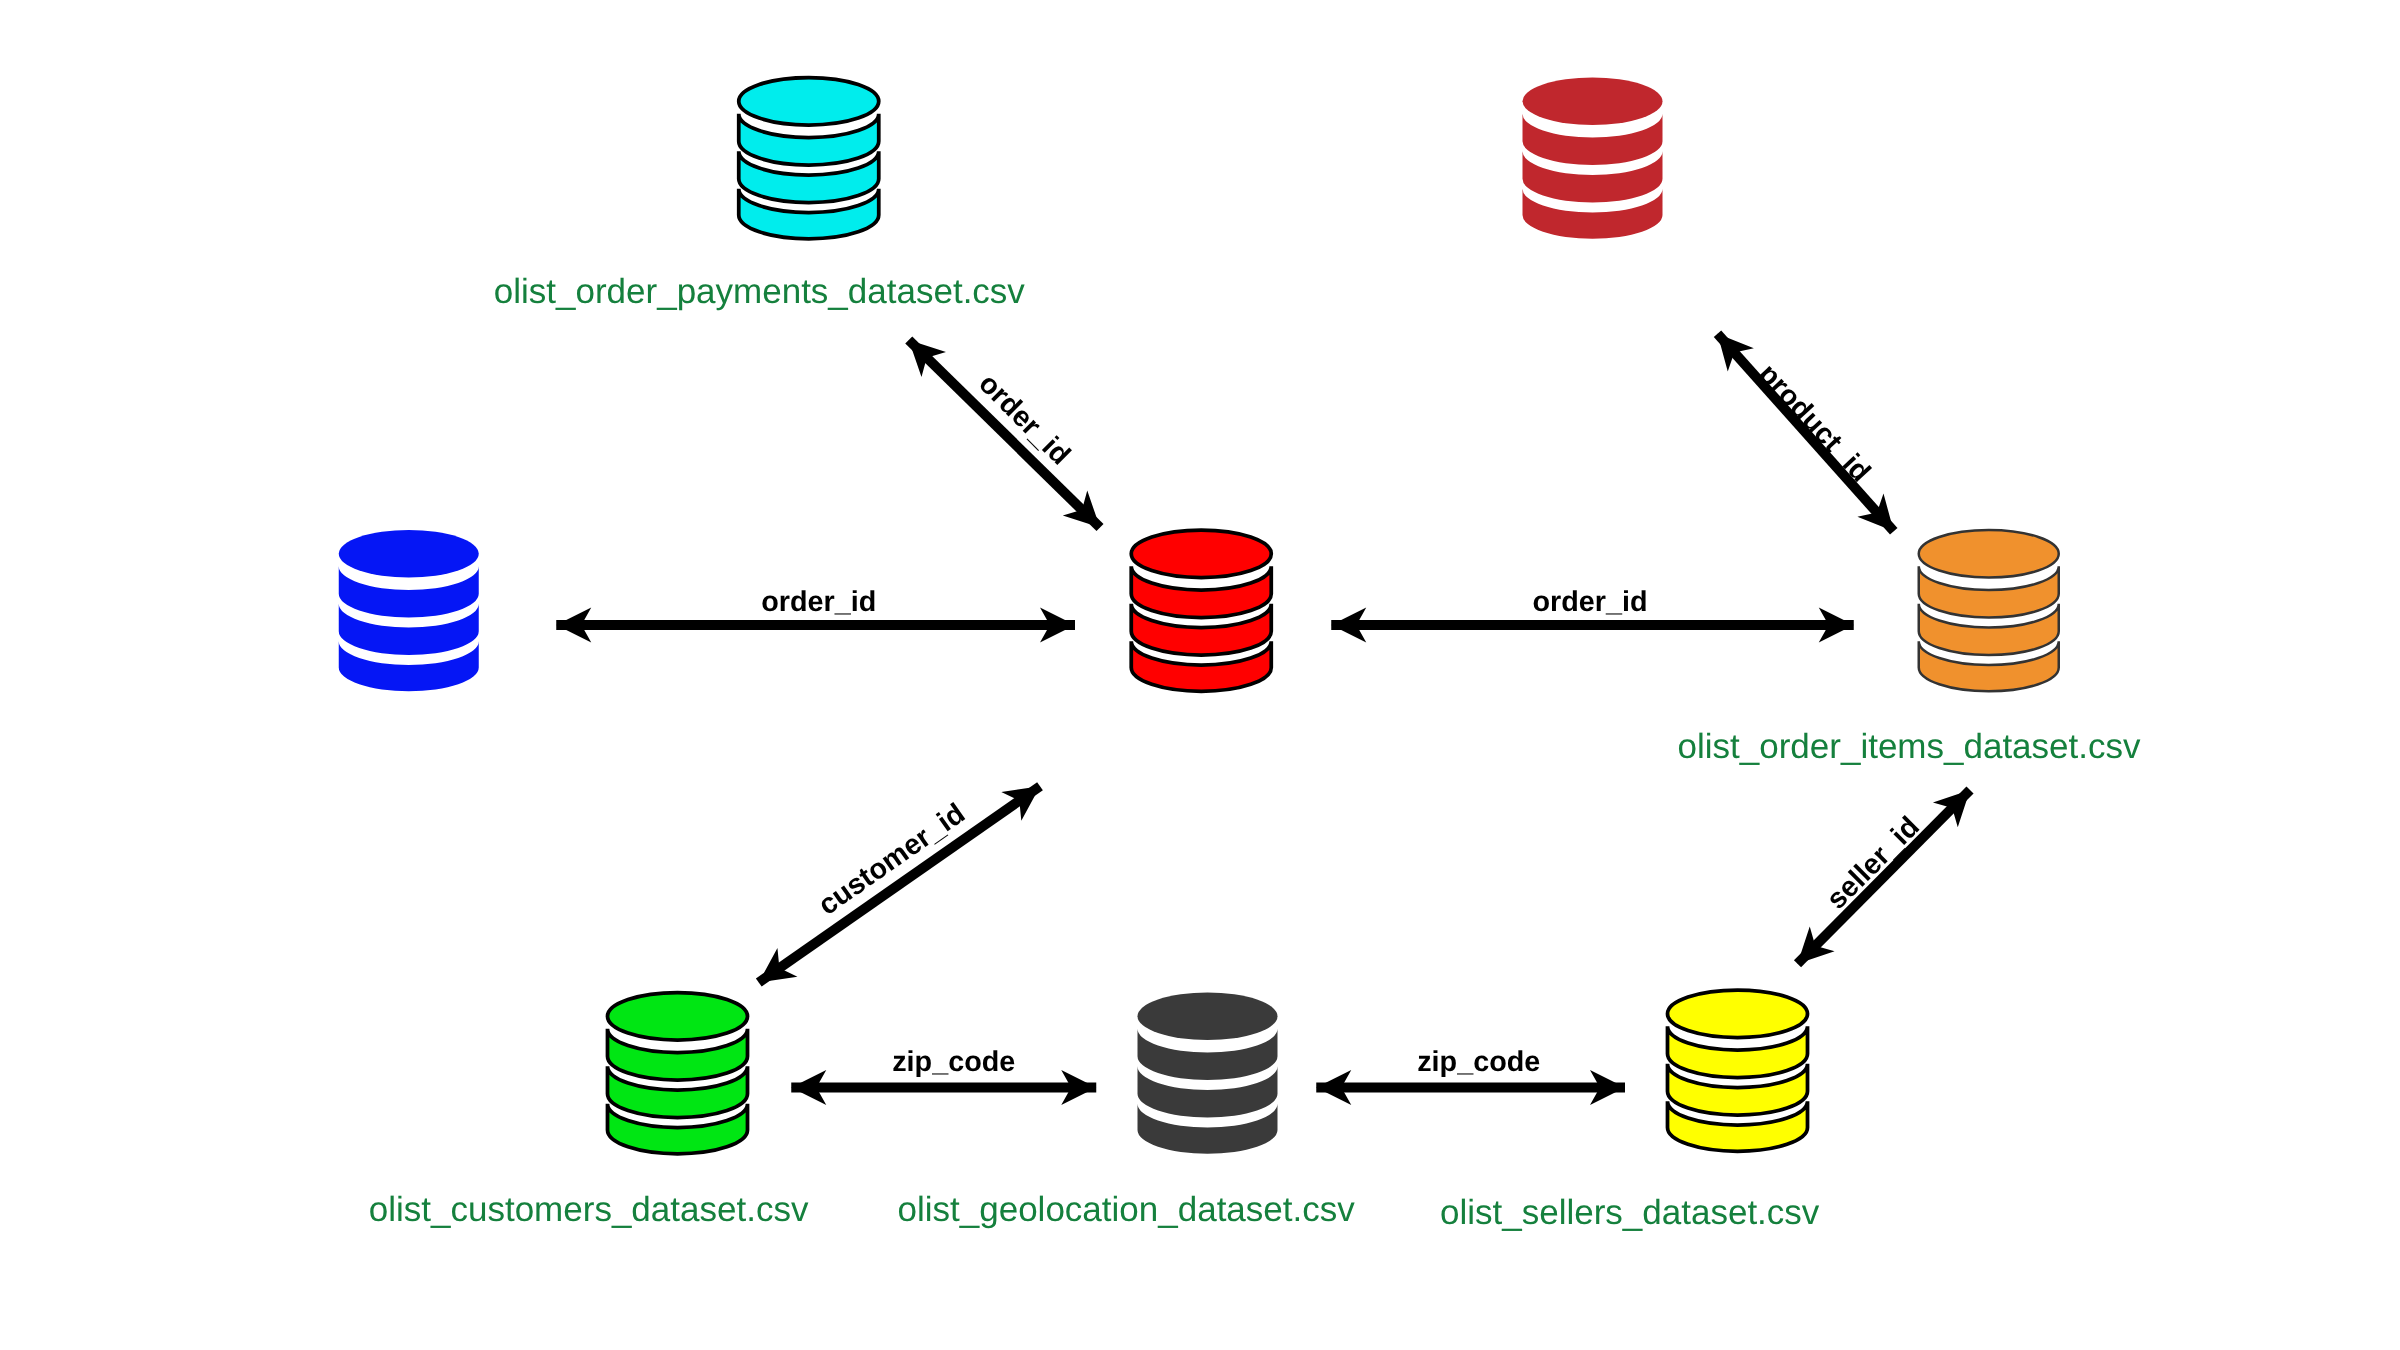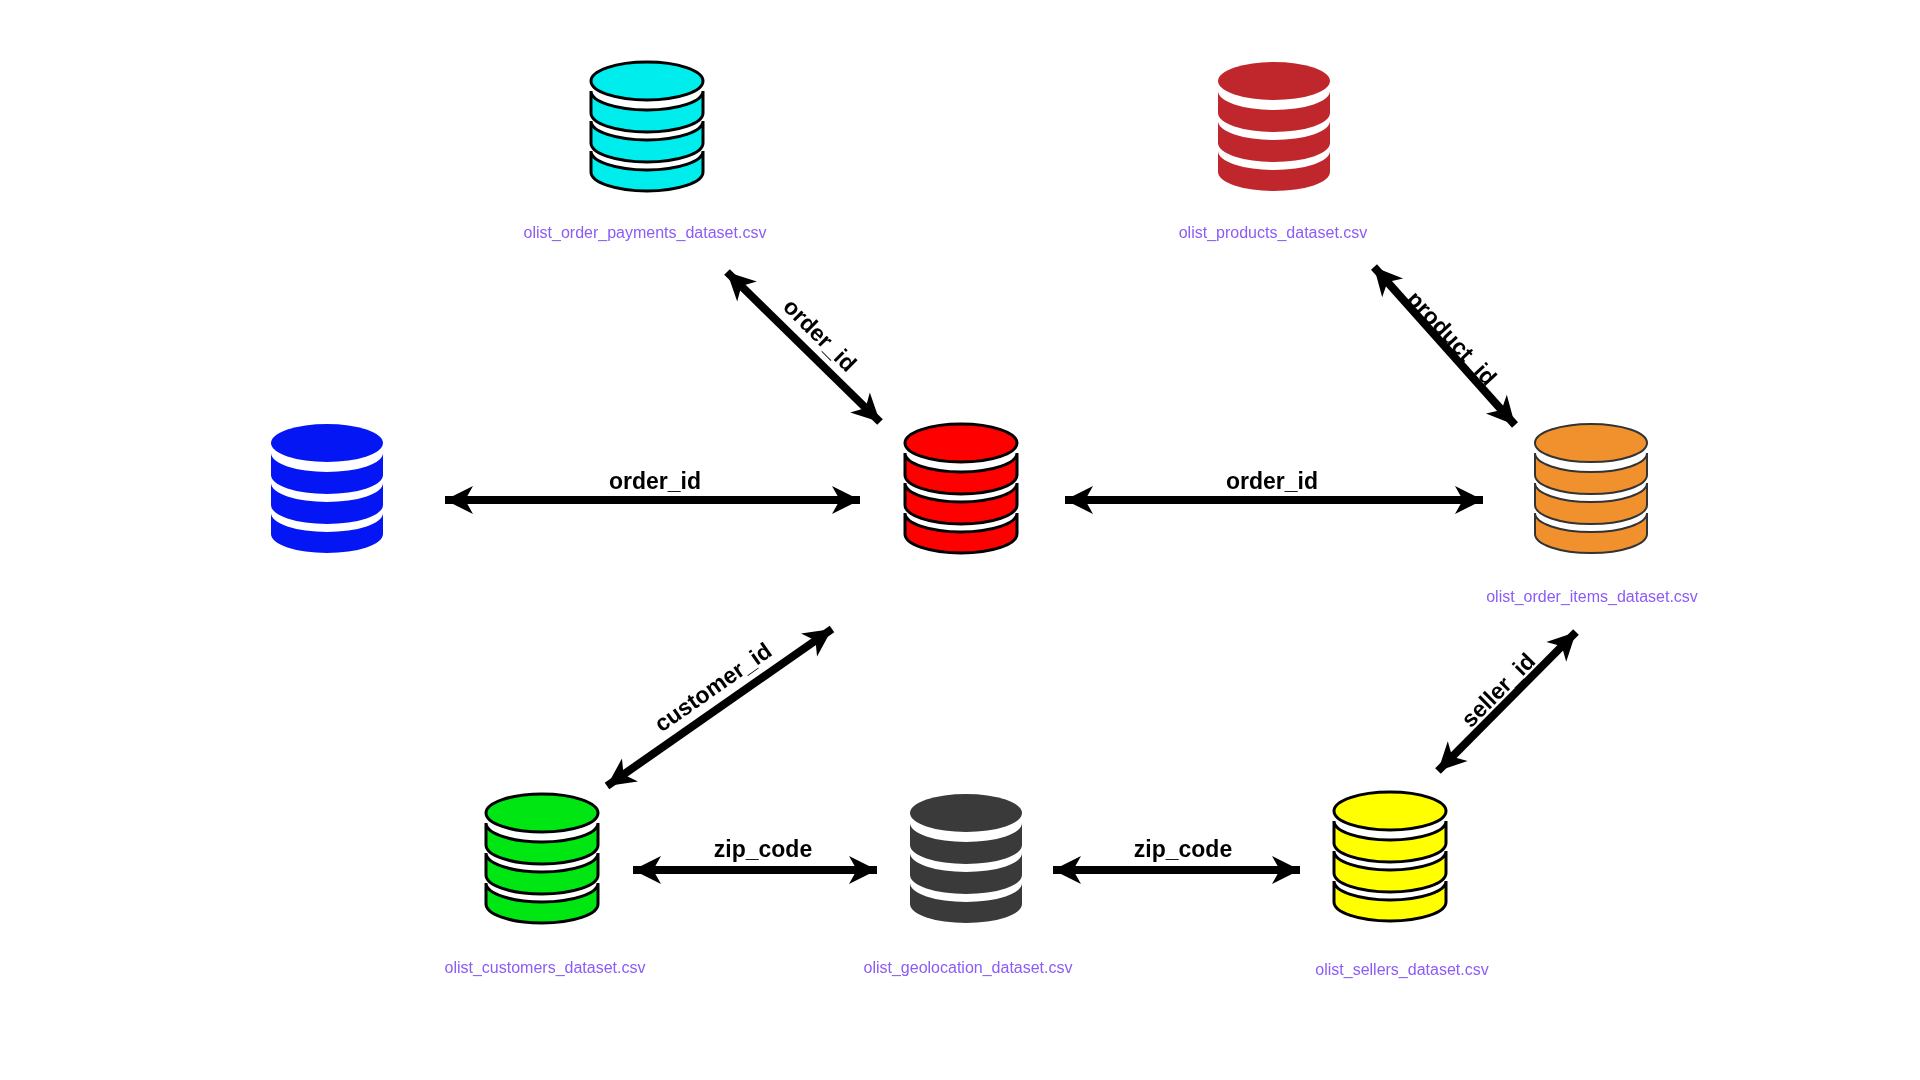--- a/index.html
+++ b/index.html
@@ -3,22 +3,22 @@
 <meta charset="utf-8">
 <style>
   * { margin: 0; padding: 0; box-sizing: border-box; }
   html, body { width: 1920px; height: 1080px; background: #ffffff; overflow: hidden; }
   body { font-family: "Liberation Sans", sans-serif; color: #141414; }
   .canvas { position: relative; width: 1920px; height: 1080px; background: #ffffff; }
   .arrow-layer { position: absolute; left: 0; top: 0; width: 1920px; height: 1080px; pointer-events: none; }
   .db-node { position: absolute; width: 120px; height: 135px; }
   .db-node svg { width: 120px; height: 135px; display: block; }
   .db-label {
-    position: absolute; width: 500px; text-align: center;
-    font-size: 16px; line-height: 30px; color: #8b5cf6; white-space: nowrap;
+    position: absolute; width: 500px; 
+    font-size: 28px; line-height: 30px; color: #15803d; white-space: nowrap;
   }
   .rel-label {
     position: absolute; width: 200px; height: 30px; text-align: center;
     font-size: 23px; line-height: 30px; font-weight: bold; color: #000000; white-space: nowrap;
   }
   .rot45  { transform: rotate(45deg); }
   .rot47  { transform: rotate(47deg); }
   .rotm35 { transform: rotate(-35deg); }
   .rotm45 { transform: rotate(-45deg); }
 </style>
@@ -127,21 +127,20 @@
       <g stroke-width="3" fill="#FFFF00" stroke="#000000">
         <path d="M4 91 A56 19 0 0 0 116 91 L116 112 A56 19 0 0 1 4 112 Z"></path>
         <path d="M4 61 A56 19 0 0 0 116 61 L116 83 A56 19 0 0 1 4 83 Z"></path>
         <path d="M4 31 A56 19 0 0 0 116 31 L116 53 A56 19 0 0 1 4 53 Z"></path>
         <ellipse cx="60" cy="21" rx="56" ry="19"></ellipse>
       </g>
     </svg>
   </div>
 
   <div class="db-label" style="left:395px;top:218px">olist_order_payments_dataset.csv</div>
-  <div class="db-label" style="left:1023px;top:218px">olist_products_dataset.csv</div>
   <div class="db-label" style="left:1342px;top:582px">olist_order_items_dataset.csv</div>
   <div class="db-label" style="left:295px;top:953px">olist_customers_dataset.csv</div>
   <div class="db-label" style="left:1152px;top:955px">olist_sellers_dataset.csv</div>
   <div class="db-label" style="left:718px;top:953px">olist_geolocation_dataset.csv</div>
 
   <div class="rel-label rot45" style="left:720px;top:320px">order_id</div>
   <div class="rel-label rot47" style="left:1352px;top:323px">product_id</div>
   <div class="rel-label" style="left:555px;top:466px">order_id</div>
   <div class="rel-label" style="left:1172px;top:466px">order_id</div>
   <div class="rel-label rotm35" style="left:613px;top:672px">customer_id</div>

